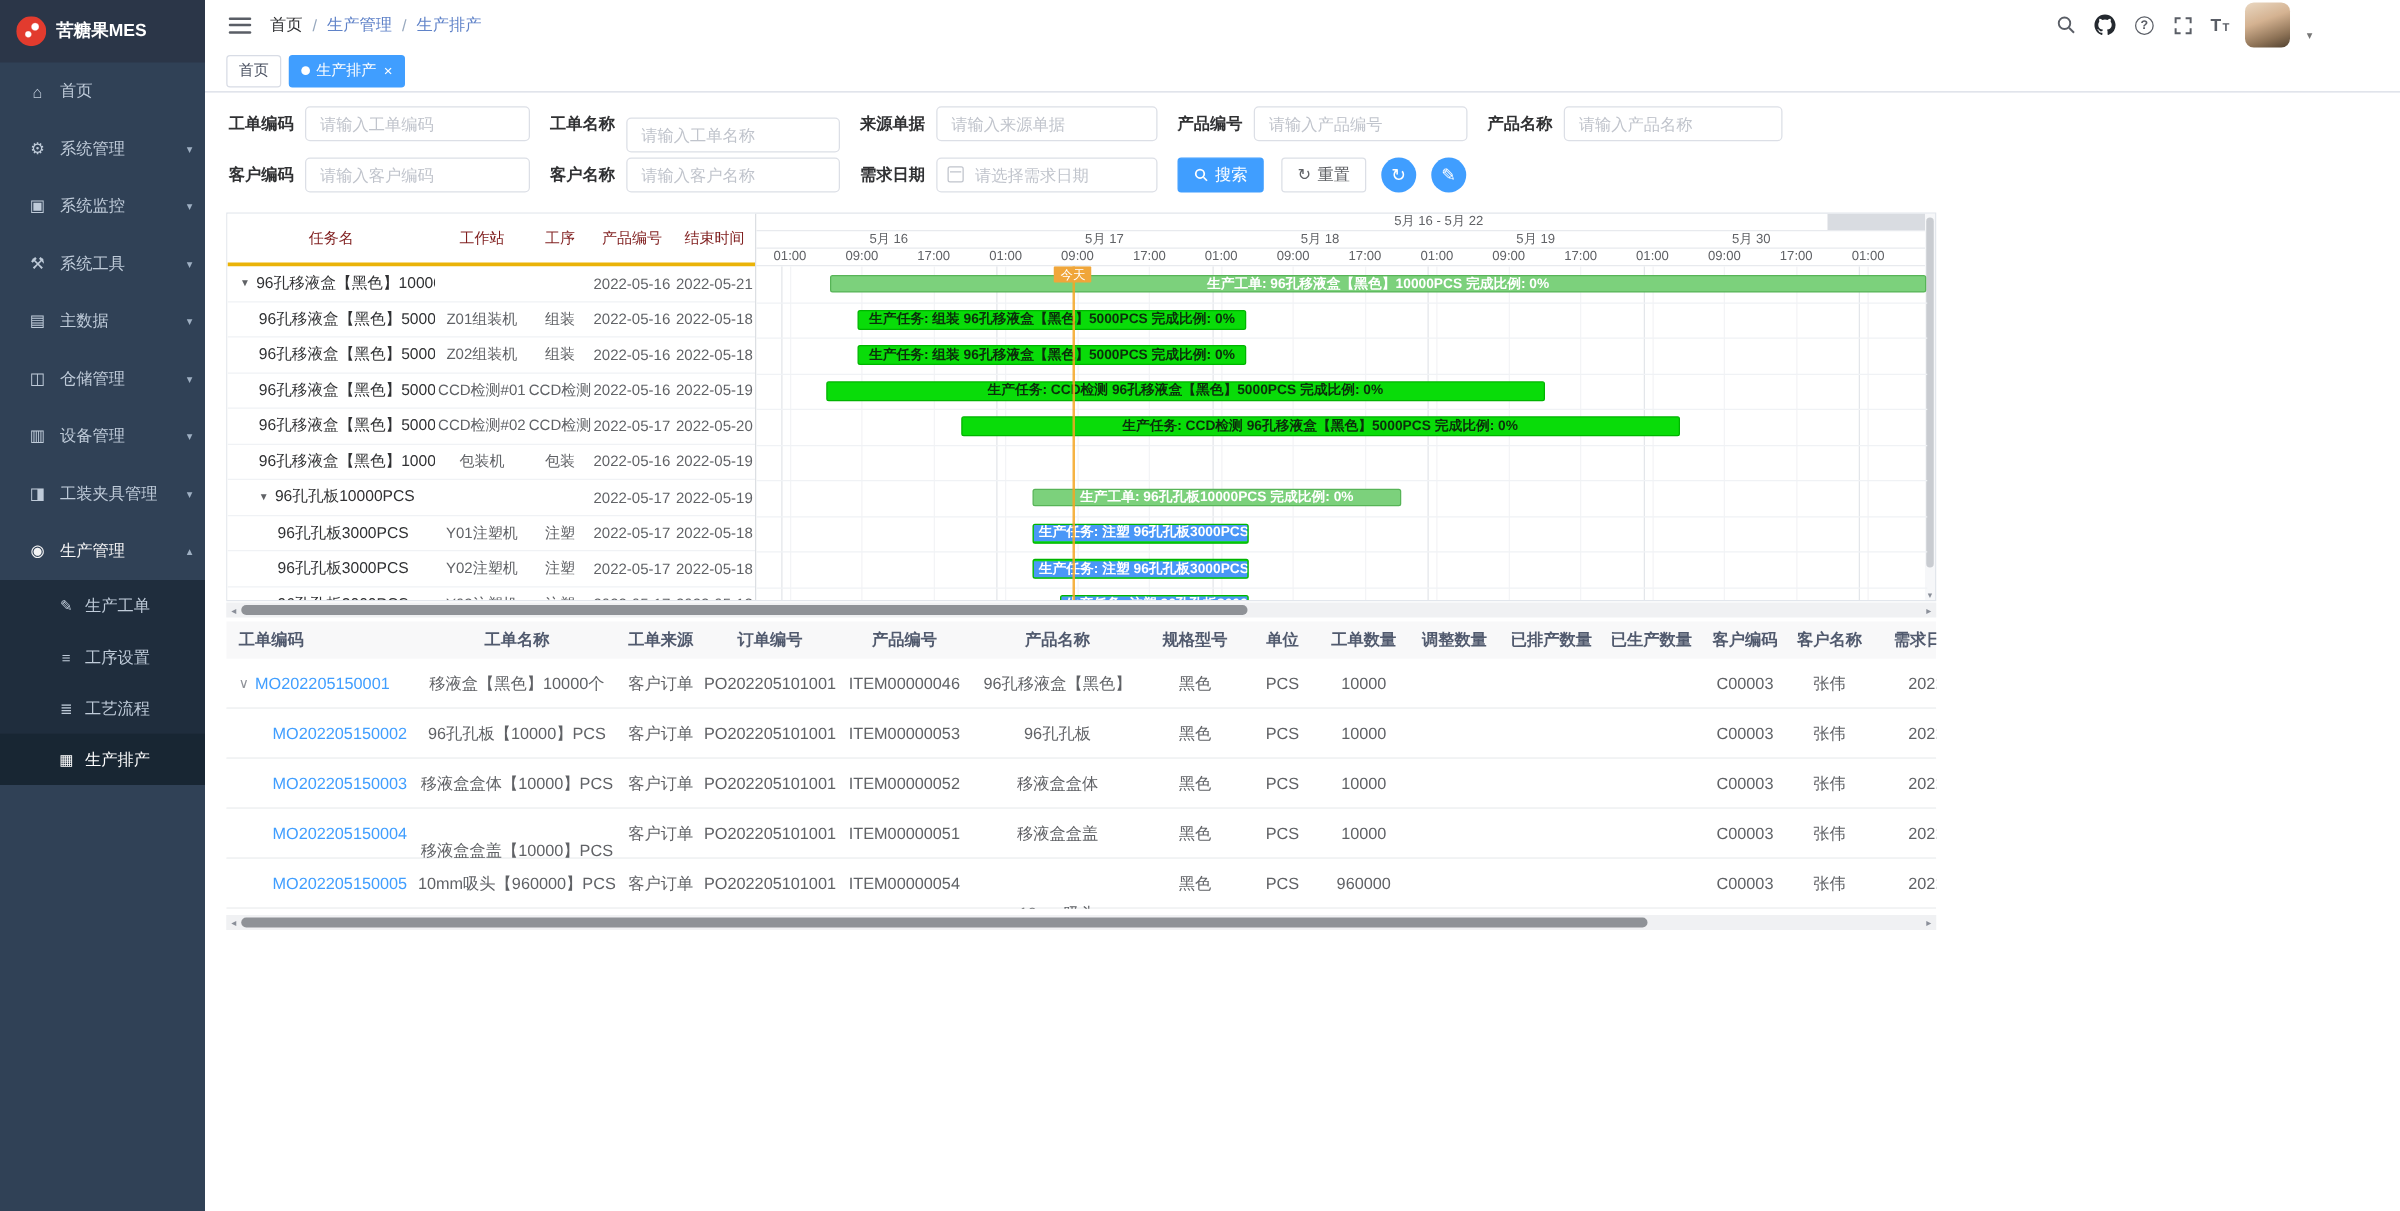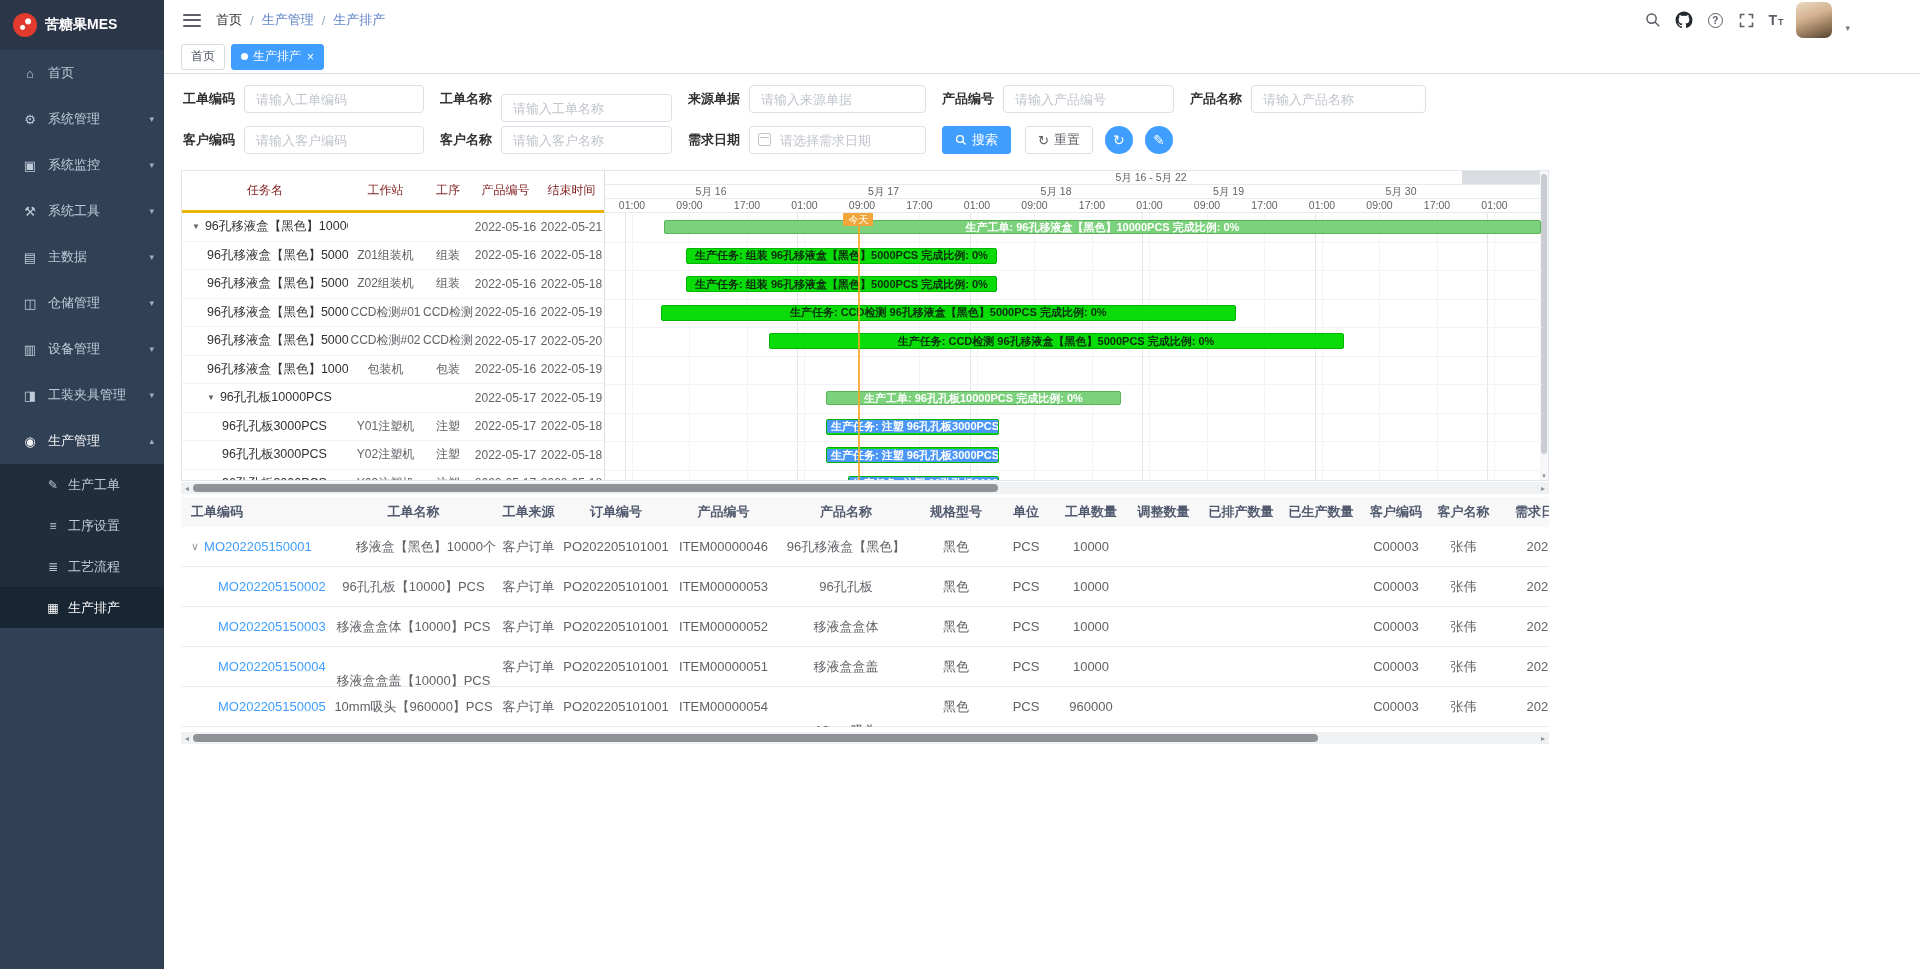--- a/index.html
+++ b/index.html
@@ -533,21 +533,21 @@
         <div class="th" style="width: 70px;">客户编码</div>
         <div class="th" style="width: 65px;">客户名称</div>
         <div class="th" style="width: 90px;">需求日期</div>
       </div>
     <div id="t-body">
         <div class="t-row">
           <div class="td code-cell" style="width: 150px; padding-left: 10px;">
             <span class="row-exp">∨</span>
             <span class="wo-link">MO202205150001</span>
           </div>
-          <div class="td" style="width: 165px; text-align: right;">移液盒【黑色】10000个</div>
+          <div class="td" style="width: 165px;">移液盒【黑色】10000个</div>
           <div class="td" style="width: 65px;">客户订单</div>
           <div class="td" style="width: 110px;">PO202205101001</div>
           <div class="td" style="width: 105px;">ITEM00000046</div>
           <div class="td" style="width: 140px;">96孔移液盒【黑色】</div>
           <div class="td" style="width: 80px;">黑色</div>
           <div class="td" style="width: 60px;">PCS</div>
           <div class="td" style="width: 70px;">10000</div>
           <div class="td" style="width: 75px;"></div>
           <div class="td" style="width: 80px;"></div>
           <div class="td" style="width: 80px;"></div>

